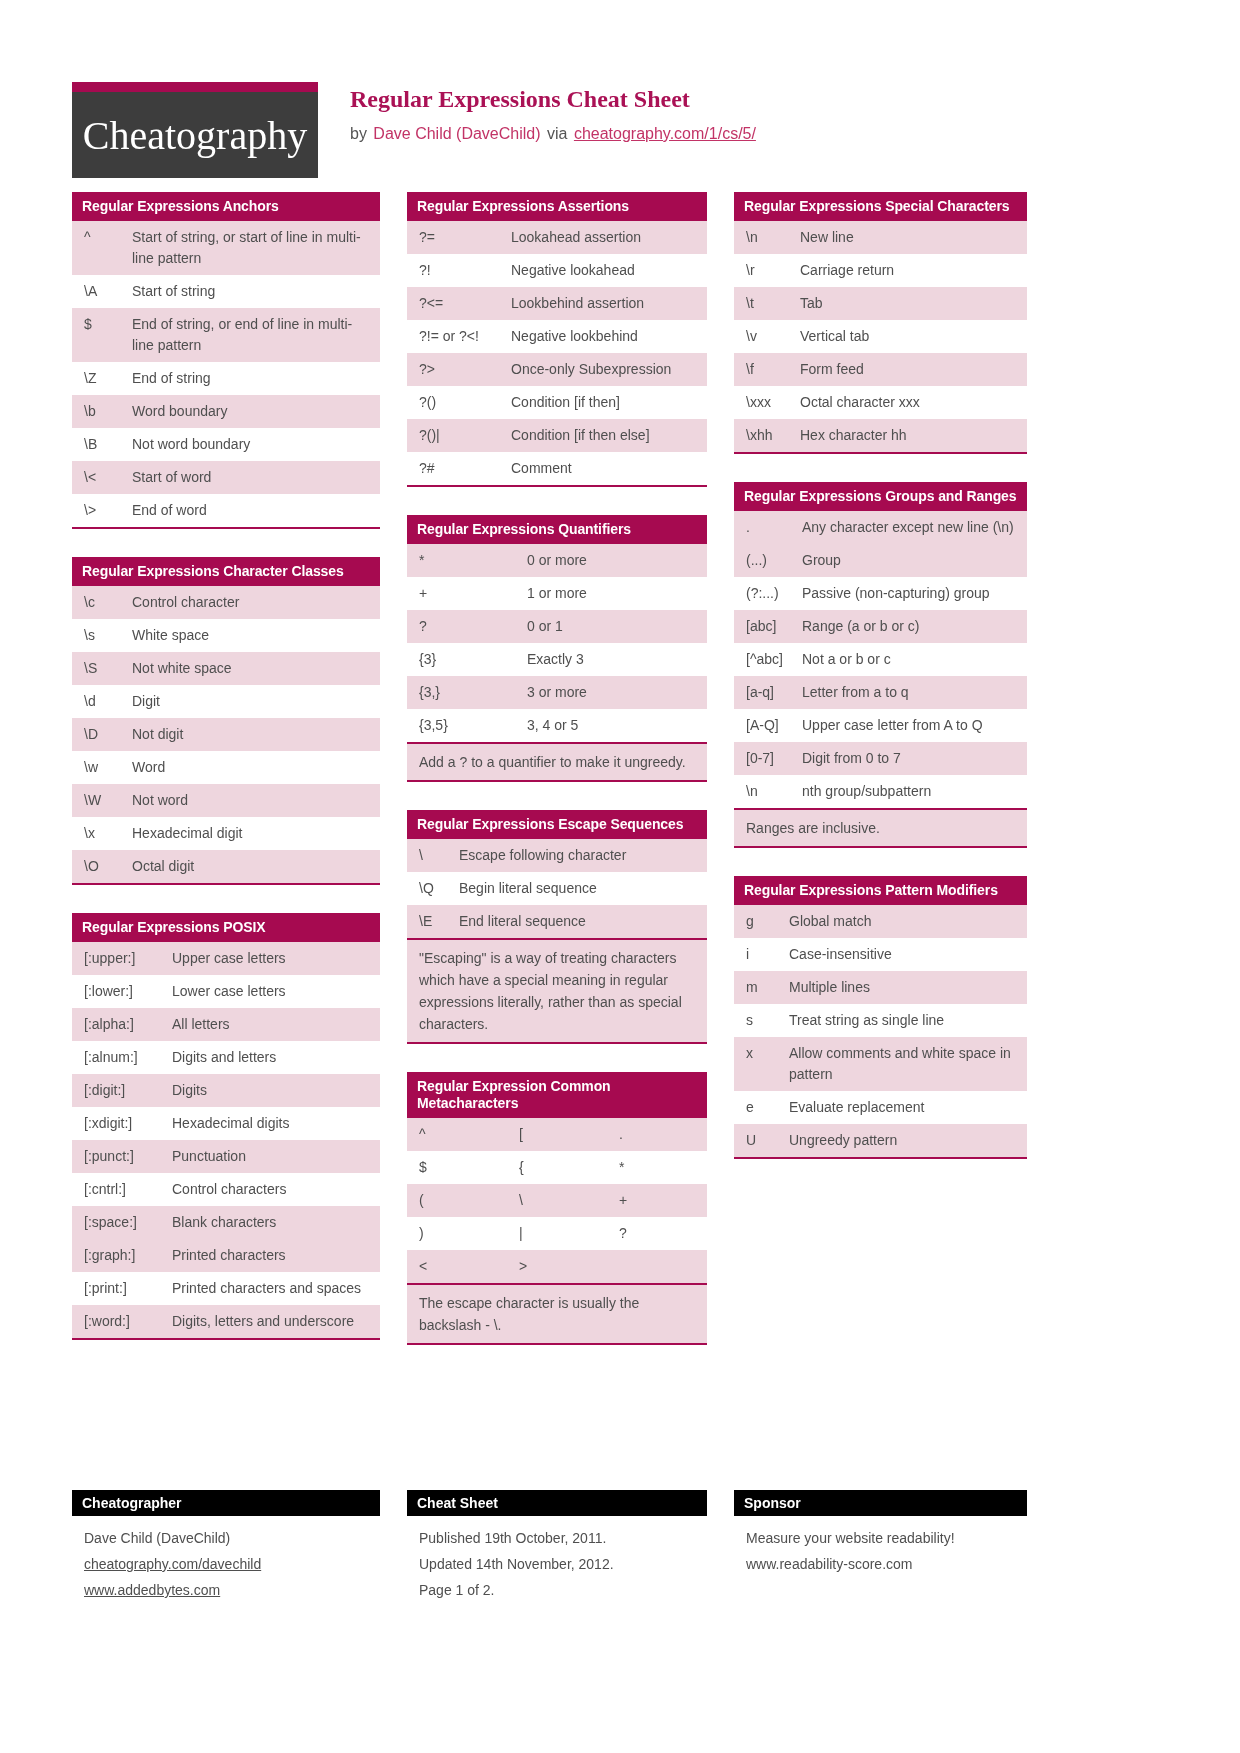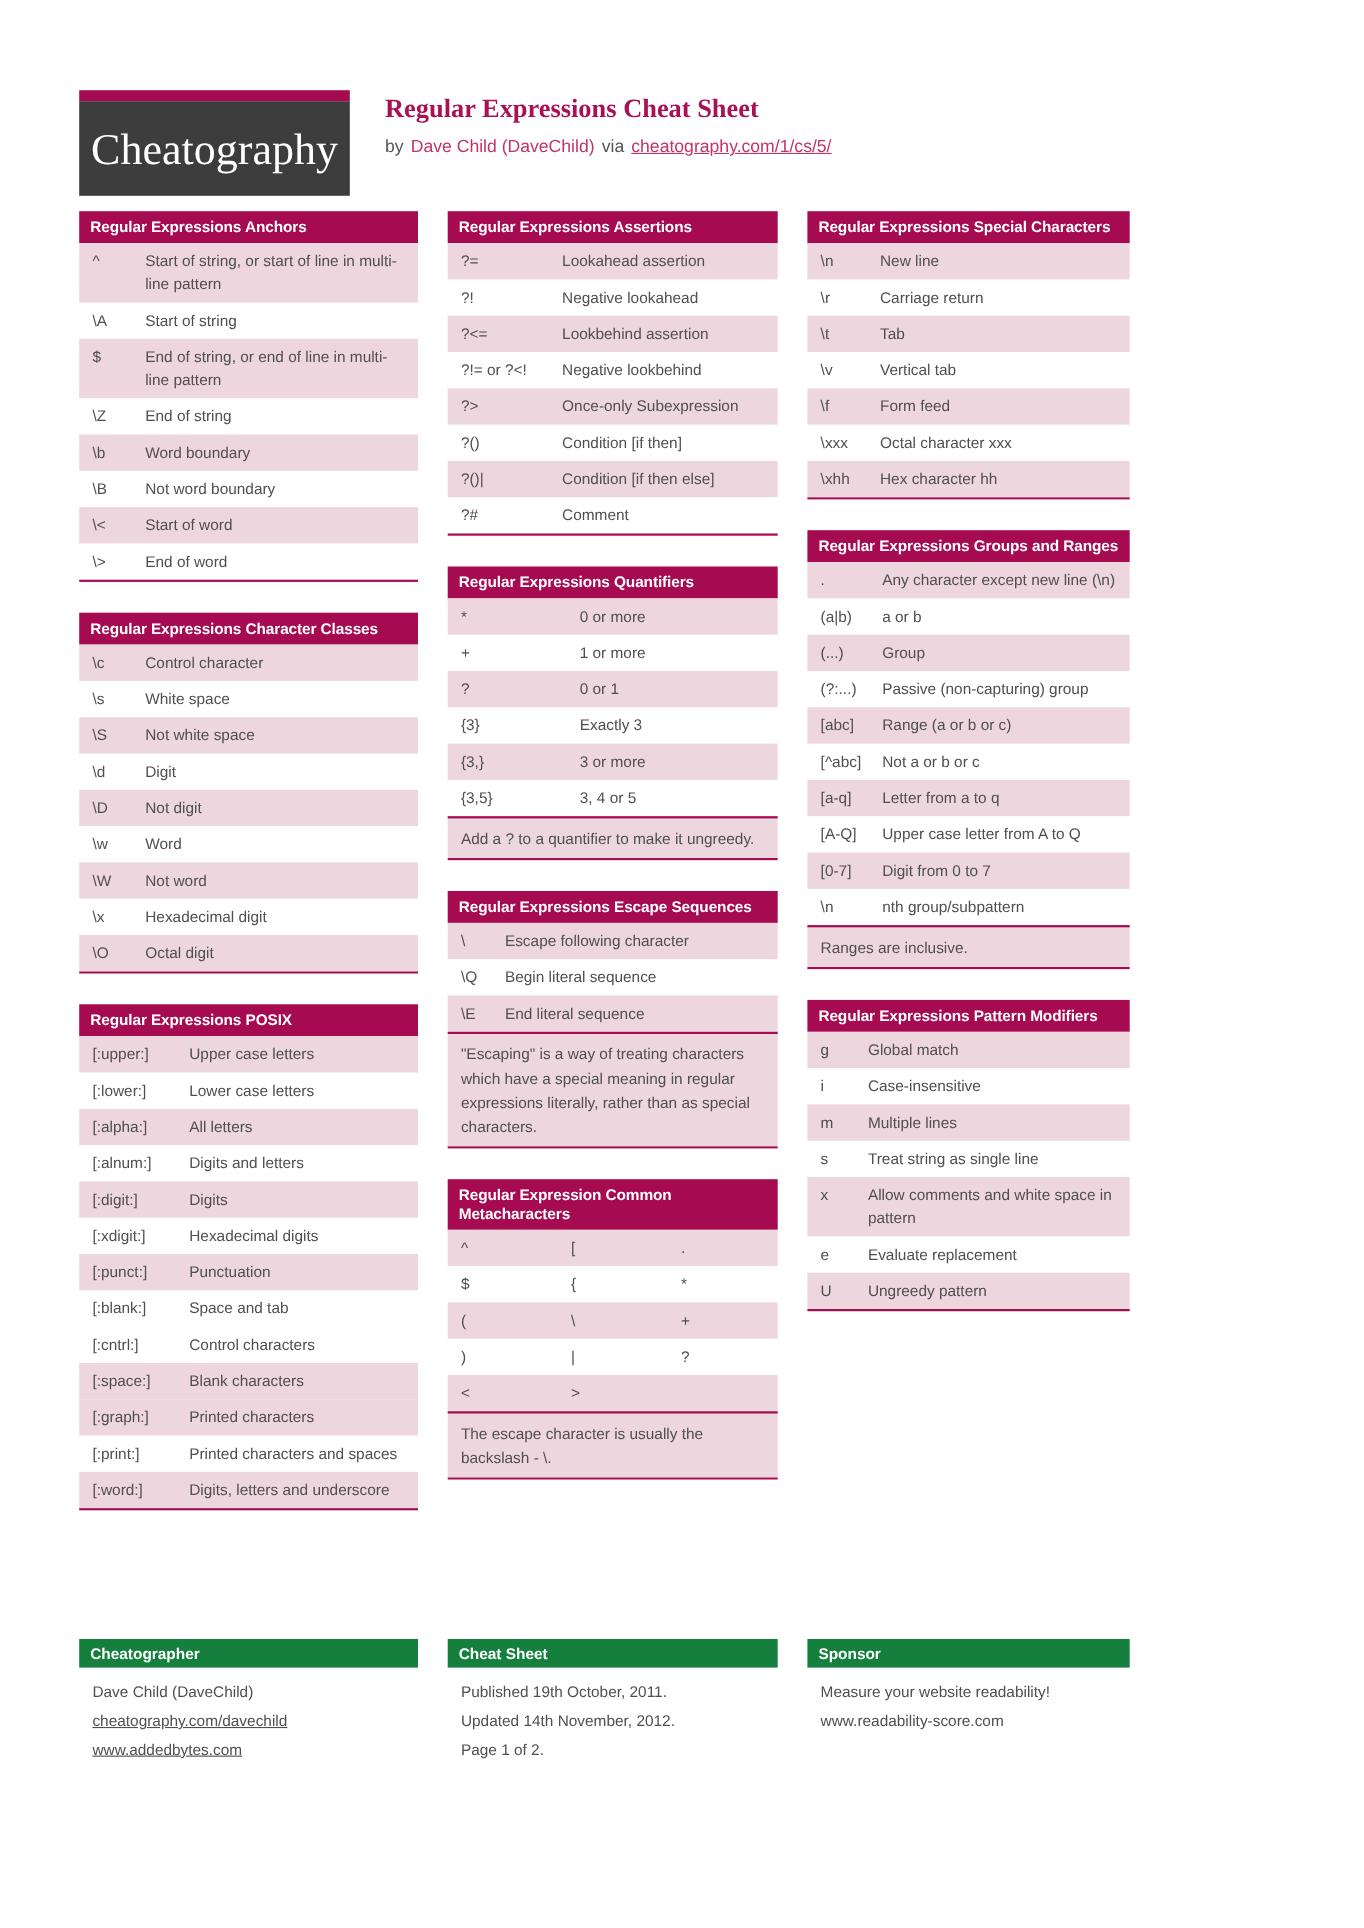--- a/index.html
+++ b/index.html
@@ -31,21 +31,21 @@
   .row { display:flex; line-height:21px; }
   .row.alt, .grid-row.alt { background:#eed6de; }
   .k { flex:0 0 auto; padding:6px 6px 6px 12px; box-sizing:border-box; }
   .v { flex:1; padding:6px 10px 6px 0; }
   .grid-row { display:flex; line-height:21px; }
   .grid-cell { flex:1; padding:6px 0 6px 12px; }
   .note { background:#eed6de; border-top:2px solid #a60a50; padding:7px 10px 7px 12px; line-height:22px; }
 
   
   .footer { position:absolute; top:1490px; left:72px; display:flex; gap:27px; font-size:14px; }
-  .fsec-header { background:#15803d; color:#ffffff; font-weight:700; padding:4px 10px; font-size:14px; line-height:18px; }
+  .fsec-header { background:#000000; color:#ffffff; font-weight:700; padding:4px 10px; font-size:14px; line-height:18px; }
   .fsec-body { padding:9px 0 0 12px; color:#4f4f4f; line-height:26px; }
   .fsec-body a { color:#4f4f4f; text-decoration:underline; display:inline; cursor:pointer; }
   .fline { display:block; }
 </style>
 </head>
 <body>
 
 <div class="page">
 
   <div class="header-area">
@@ -166,24 +166,20 @@
           </div>
           <div class="row">
             <span class="k" style="flex-basis: 100px;">[:xdigit:]</span>
             <span class="v">Hexadecimal digits</span>
           </div>
           <div class="row alt">
             <span class="k" style="flex-basis: 100px;">[:punct:]</span>
             <span class="v">Punctuation</span>
           </div>
           <div class="row">
-            <span class="k" style="flex-basis: 100px;">[:blank:]</span>
-            <span class="v">Space and tab</span>
-          </div>
-          <div class="row">
             <span class="k" style="flex-basis: 100px;">[:cntrl:]</span>
             <span class="v">Control characters</span>
           </div>
           <div class="row alt">
             <span class="k" style="flex-basis: 100px;">[:space:]</span>
             <span class="v">Blank characters</span>
           </div>
           <div class="row alt">
             <span class="k" style="flex-basis: 100px;">[:graph:]</span>
             <span class="v">Printed characters</span>
@@ -338,24 +334,20 @@
           <div class="row alt">
             <span class="k" style="flex-basis: 66px;">\xhh</span>
             <span class="v">Hex character hh</span>
           </div>
         </section>
         <section class="tbl">
           <div class="tbl-header">Regular Expressions Groups and Ranges</div>
           <div class="row alt">
             <span class="k" style="flex-basis: 68px;">.</span>
             <span class="v">Any character except new line (\n)</span>
-          </div>
-          <div class="row">
-            <span class="k" style="flex-basis: 68px;">(a|b)</span>
-            <span class="v">a or b</span>
           </div>
           <div class="row alt">
             <span class="k" style="flex-basis: 68px;">(...)</span>
             <span class="v">Group</span>
           </div>
           <div class="row">
             <span class="k" style="flex-basis: 68px;">(?:...)</span>
             <span class="v">Passive (non-capturing) group</span>
           </div>
           <div class="row alt">

